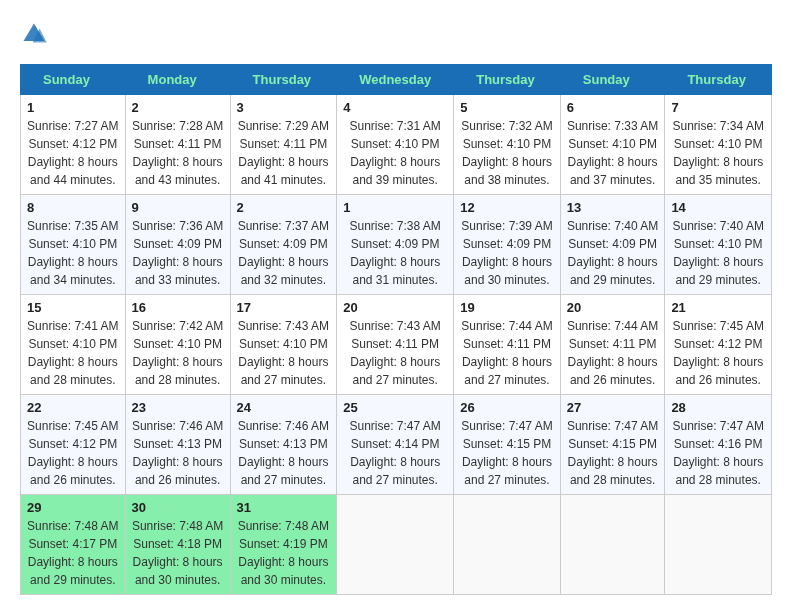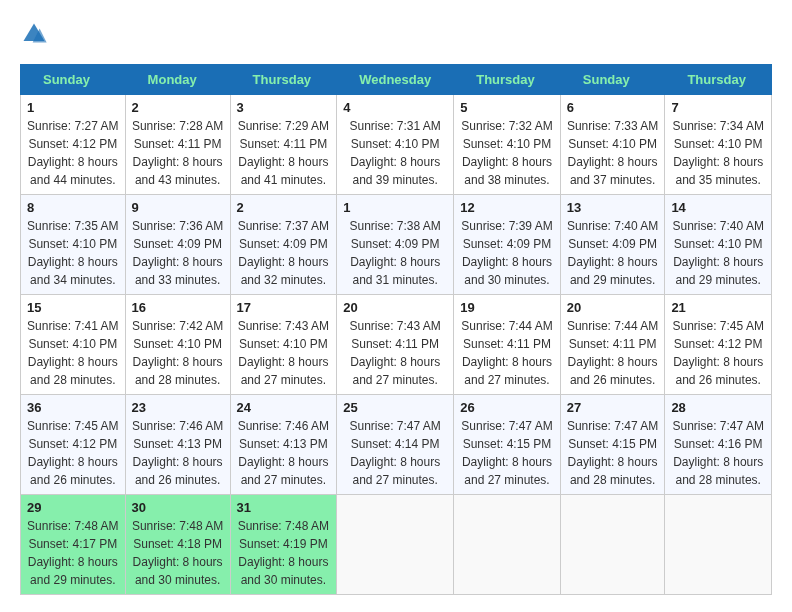--- a/index.html
+++ b/index.html
@@ -295,21 +295,21 @@
         <span class="day-number">21</span>
         <div class="day-info">
           Sunrise: 7:45 AM<br>
           Sunset: 4:12 PM<br>
           Daylight: 8 hours and 26 minutes.
         </div>
       </td>
       </tr>
       <tr>
         <td>
-        <span class="day-number">36</span>
+        <span class="day-number">22</span>
         <div class="day-info">
           Sunrise: 7:45 AM<br>
           Sunset: 4:12 PM<br>
           Daylight: 8 hours and 26 minutes.
         </div>
       </td>
         <td>
         <span class="day-number">23</span>
         <div class="day-info">
           Sunrise: 7:46 AM<br>

